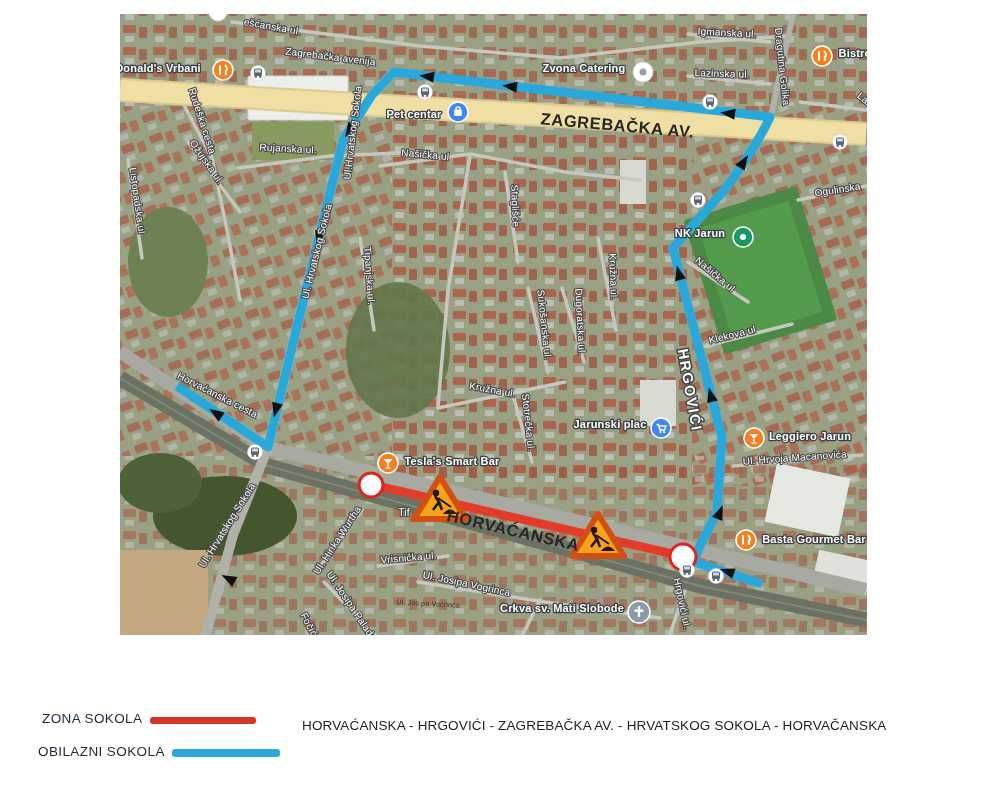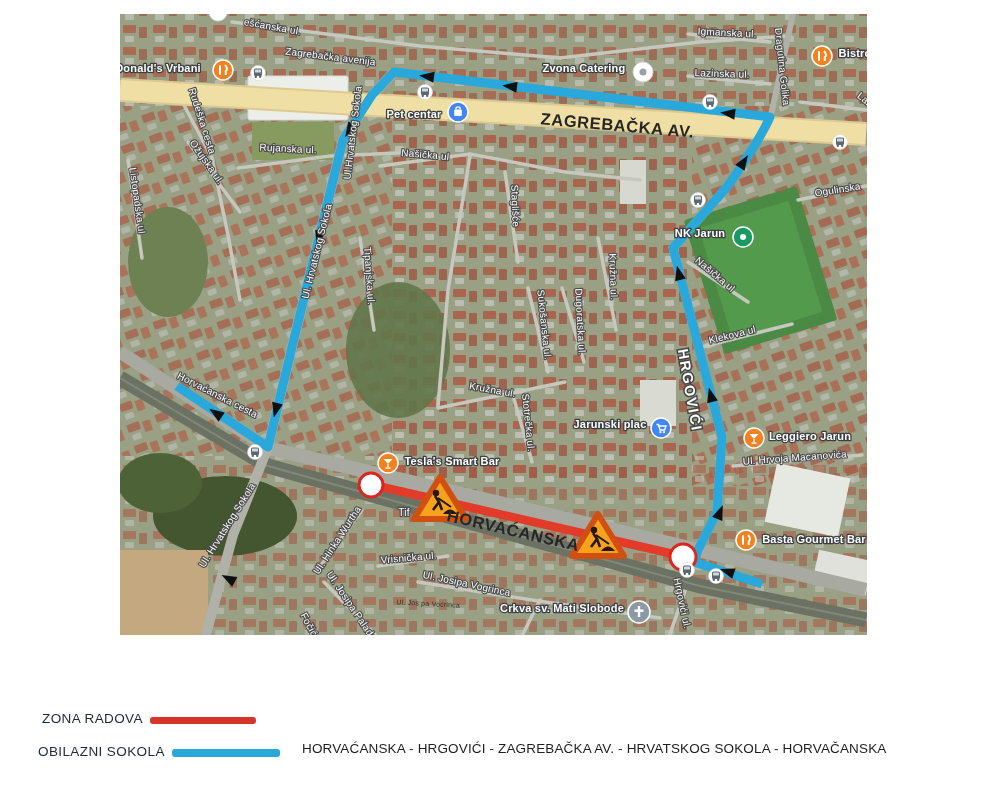--- a/index.html
+++ b/index.html
@@ -279,21 +279,21 @@
       <text class="poi" transform="translate(855,57)">Bistro</text>
       <text class="poi" transform="translate(562,612)">Crkva sv. Mati Slobode</text>
     </g>
 
     <text class="big" transform="translate(617,131) rotate(5)">ZAGREBAČKA AV.</text>
     <text class="big" transform="translate(512,536) rotate(13)">HORVAĆANSKA</text>
     <text class="bigw" transform="translate(685,391) rotate(80)">HRGOVIĆI</text>
   </svg>
   </div>
 
-  <div class="leg-label" style="left:42px;top:711px;">ZONA RADOVA</div>
+  <div class="leg-label" style="left:42px;top:711px;">ZONA SOKOLA</div>
   <div class="swatch" style="left:150px;top:717px;width:106px;height:7px;background:#d63429;"></div>
 
   <div class="leg-label" style="left:38px;top:744px;">OBILAZNI SOKOLA</div>
   <div class="swatch" style="left:172px;top:749px;width:108px;height:8px;background:#29a8dc;"></div>
 
-  <div class="route-text" style="left:302px;top:741px;">HORVAĆANSKA - HRGOVIĆI - ZAGREBAČKA AV. - HRVATSKOG SOKOLA  - HORVAČANSKA</div>
+  <div class="route-text" style="left:302px;top:718px;">HORVAĆANSKA - HRGOVIĆI - ZAGREBAČKA AV. - HRVATSKOG SOKOLA  - HORVAČANSKA</div>
 
 </div>
 
 </body></html>

